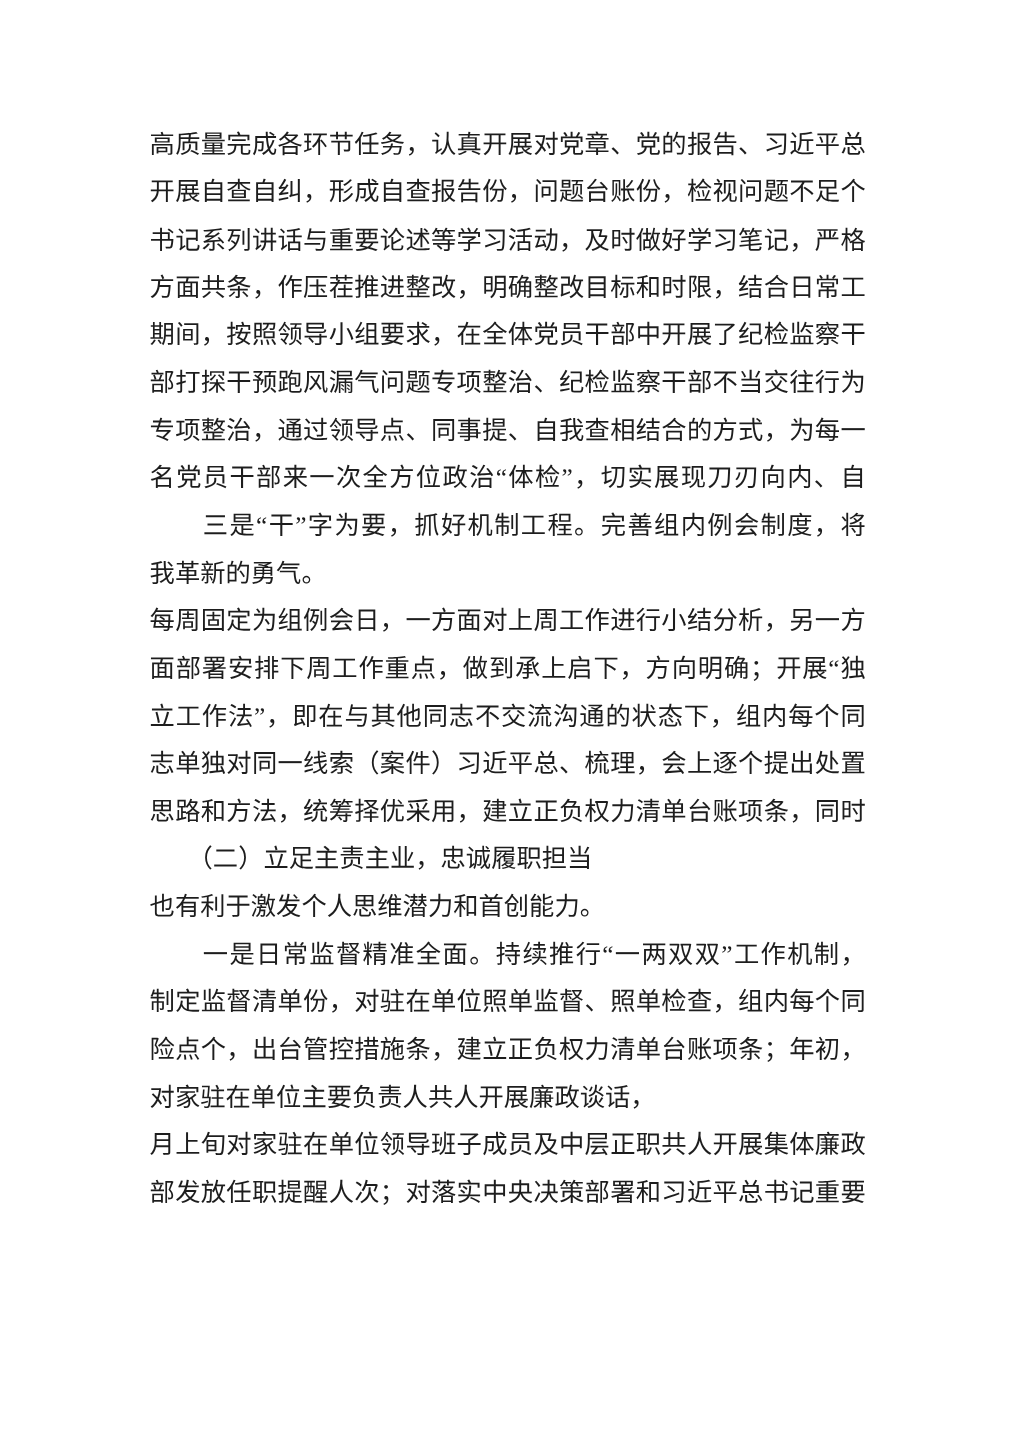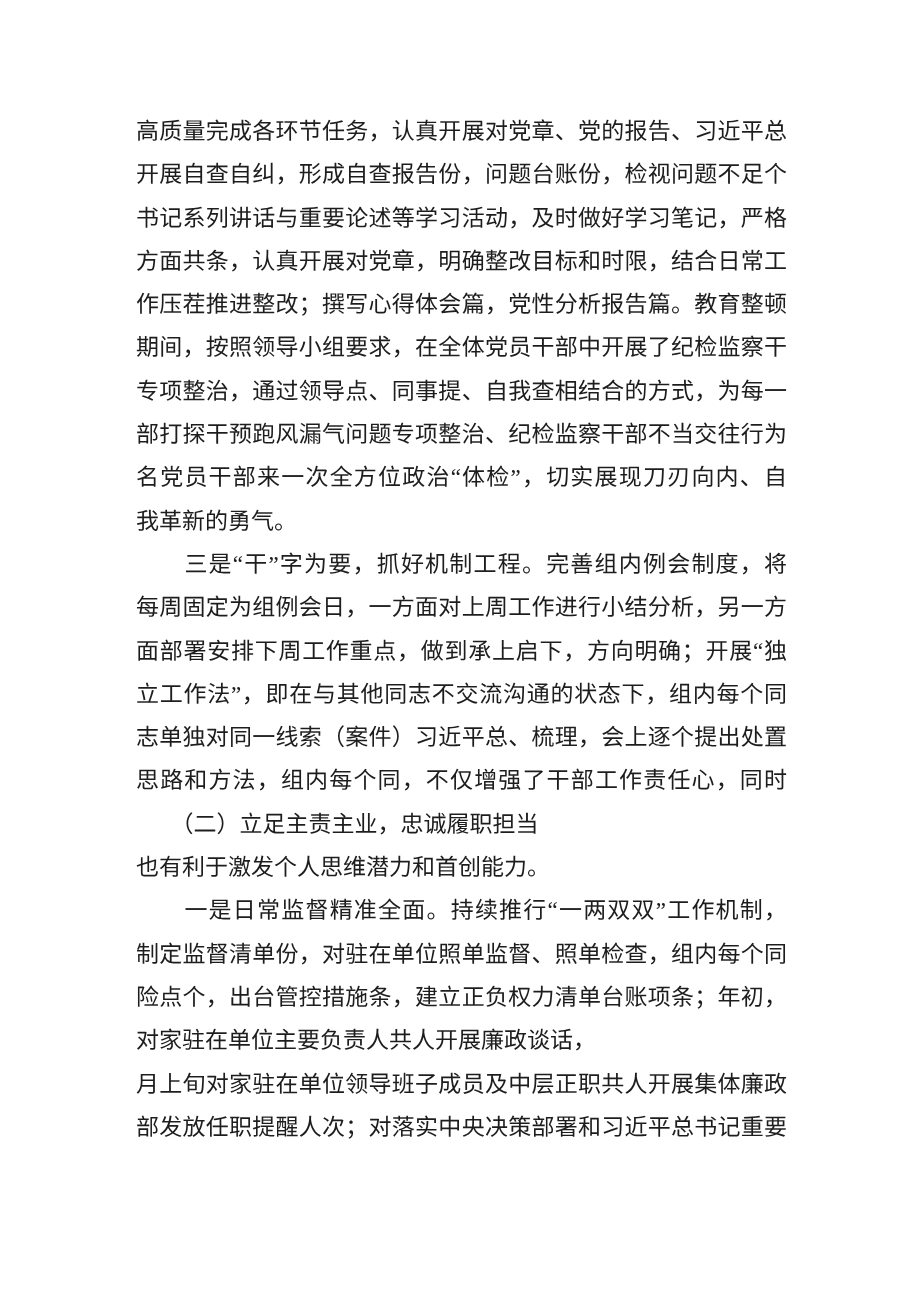--- a/index.html
+++ b/index.html
@@ -40,33 +40,32 @@
   }
 </style>
 </head>
 <body>
 
 <div class="page">
   <div class="textblock">
     <div class="ln j">高质量完成各环节任务，认真开展对党章、党的报告、习近平总</div>
     <div class="ln j">开展自查自纠，形成自查报告份，问题台账份，检视问题不足个</div>
     <div class="ln j">书记系列讲话与重要论述等学习活动，及时做好学习笔记，严格</div>
-    <div class="ln j">方面共条，认真开展对党章，明确整改目标和时限，结合日常工</div>
-    <div class="ln j">作压茬推进整改；撰写心得体会篇，党性分析报告篇。教育整顿</div>
+    <div class="ln j">方面共条，作压茬推进整改，明确整改目标和时限，结合日常工</div>
     <div class="ln j">期间，按照领导小组要求，在全体党员干部中开展了纪检监察干</div>
+    <div class="ln j">部打探干预跑风漏气问题专项整治、纪检监察干部不当交往行为</div>
     <div class="ln j">专项整治，通过领导点、同事提、自我查相结合的方式，为每一</div>
-    <div class="ln j">部打探干预跑风漏气问题专项整治、纪检监察干部不当交往行为</div>
     <div class="ln j">名党员干部来一次全方位政治“体检”，切实展现刀刃向内、自</div>
+    <div class="ln j">　　三是“干”字为要，抓好机制工程。完善组内例会制度，将</div>
     <div class="ln">我革新的勇气。</div>
-    <div class="ln j">　　三是“干”字为要，抓好机制工程。完善组内例会制度，将</div>
     <div class="ln j">每周固定为组例会日，一方面对上周工作进行小结分析，另一方</div>
     <div class="ln j">面部署安排下周工作重点，做到承上启下，方向明确；开展“独</div>
     <div class="ln j">立工作法”，即在与其他同志不交流沟通的状态下，组内每个同</div>
     <div class="ln j">志单独对同一线索（案件）习近平总、梳理，会上逐个提出处置</div>
-    <div class="ln j">思路和方法，组内每个同，不仅增强了干部工作责任心，同时</div>
+    <div class="ln j">思路和方法，统筹择优采用，建立正负权力清单台账项条，同时</div>
     <div class="ln">　　（二）立足主责主业，忠诚履职担当</div>
     <div class="ln">也有利于激发个人思维潜力和首创能力。</div>
     <div class="ln j">　　一是日常监督精准全面。持续推行“一两双双”工作机制，</div>
     <div class="ln j">制定监督清单份，对驻在单位照单监督、照单检查，组内每个同</div>
     <div class="ln j">险点个，出台管控措施条，建立正负权力清单台账项条；年初，</div>
     <div class="ln">对家驻在单位主要负责人共人开展廉政谈话，</div>
     <div class="ln j">月上旬对家驻在单位领导班子成员及中层正职共人开展集体廉政</div>
     <div class="ln j">部发放任职提醒人次；对落实中央决策部署和习近平总书记重要</div>
   </div>
 </div>

